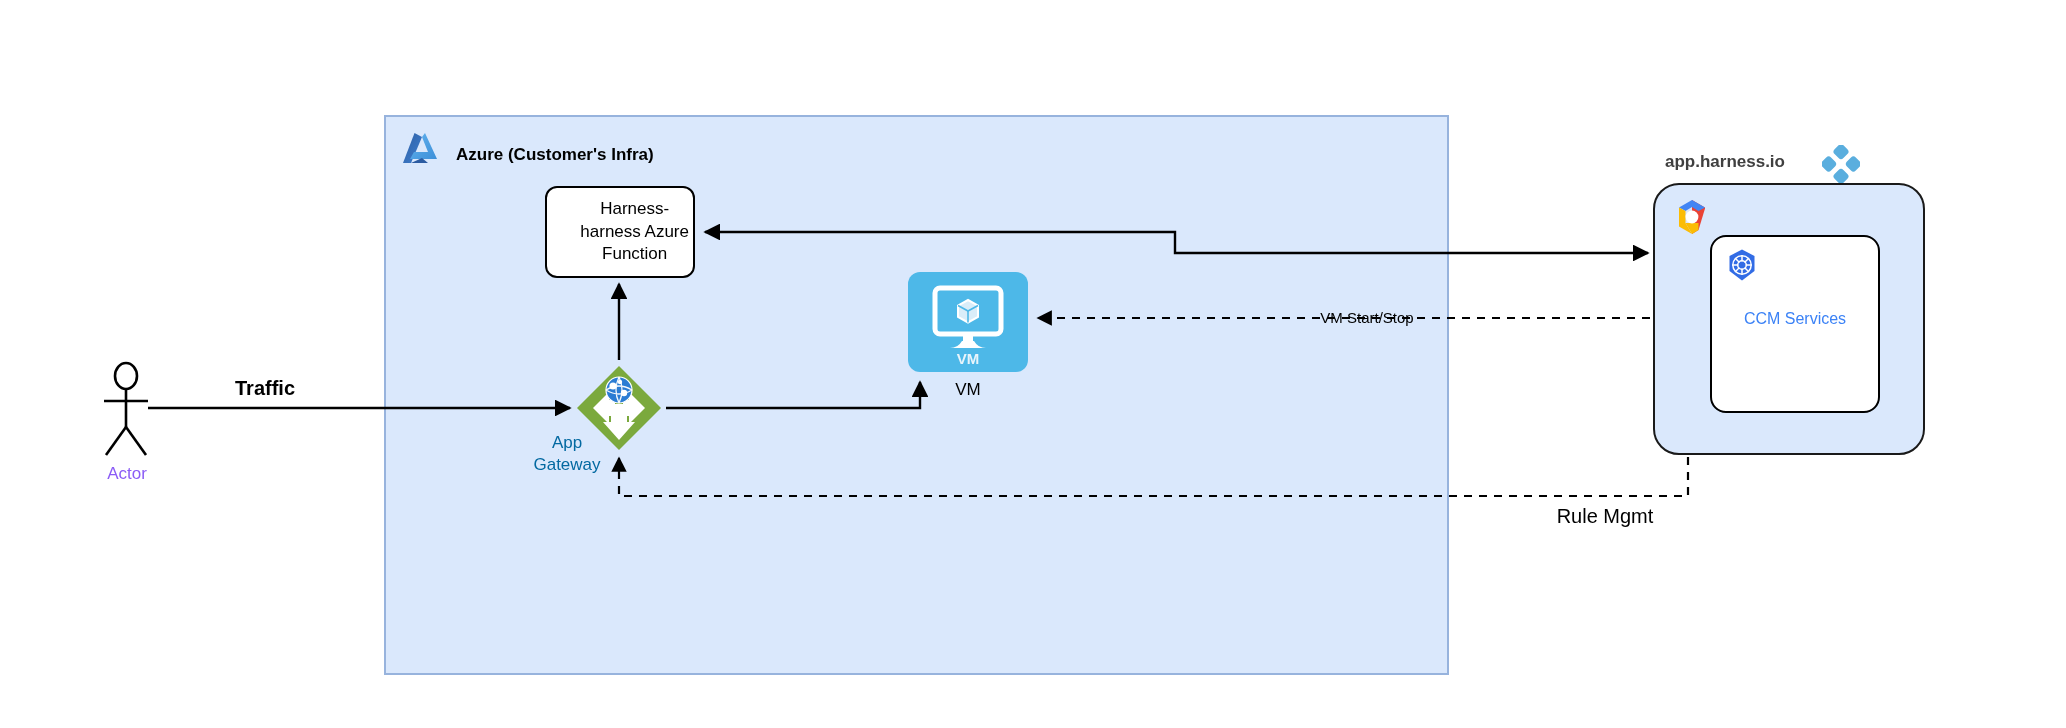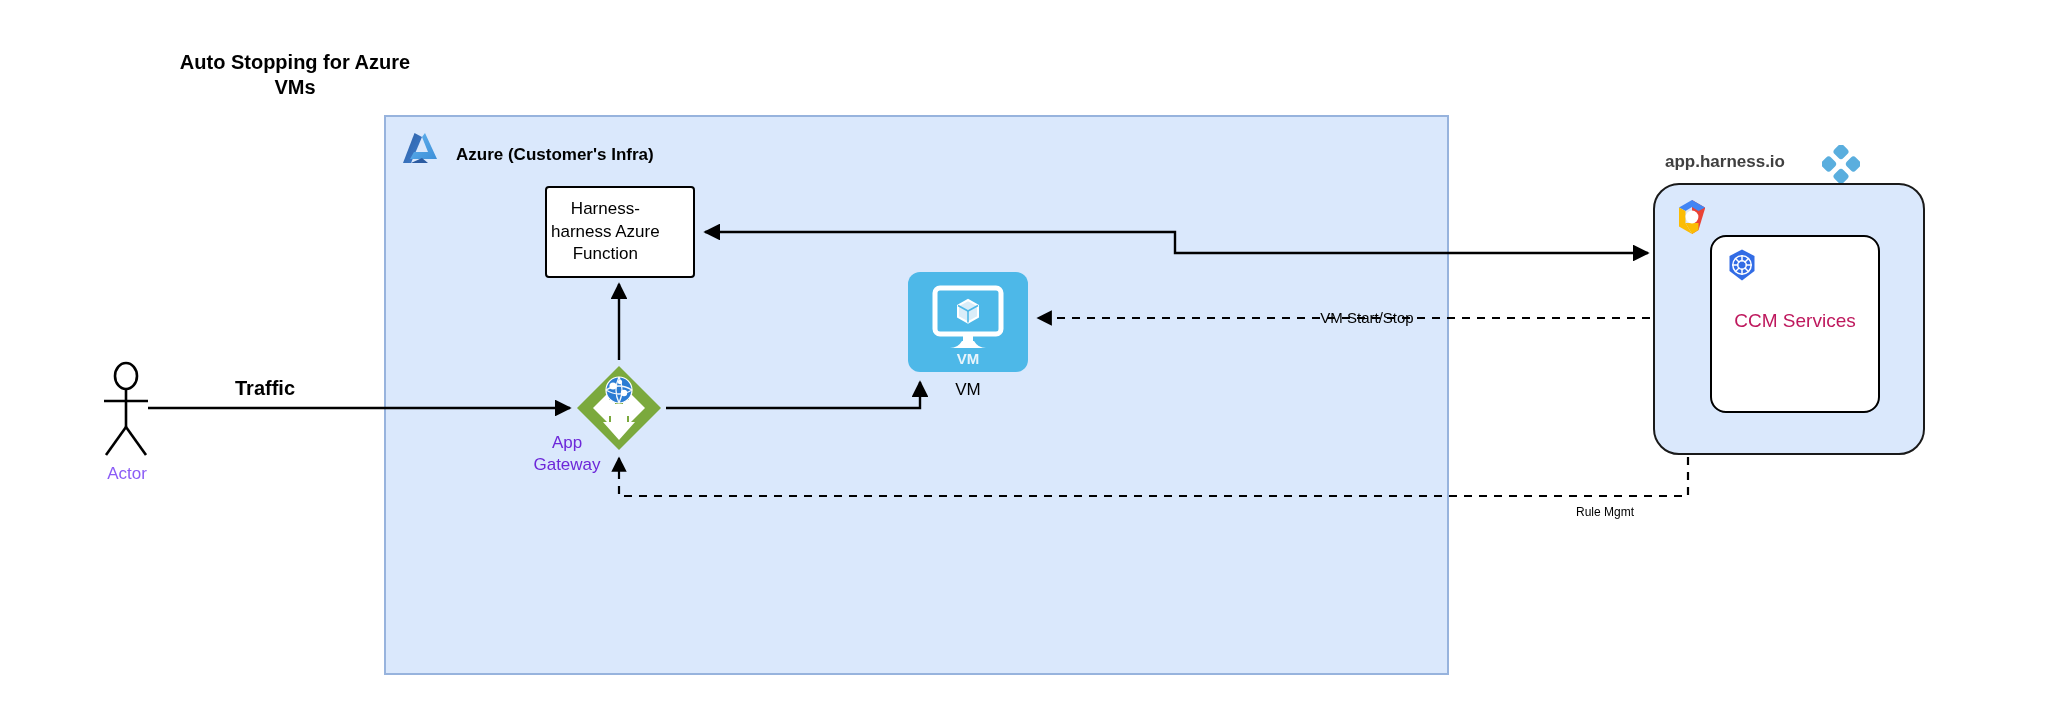--- a/index.html
+++ b/index.html
@@ -60,25 +60,25 @@
   }
 
   
   #function-box {
     left: 545px;
     top: 186px;
     width: 150px;
     height: 92px;
     background: #ffffff;
     border: 2px solid #000000;
-    border-radius: 4px;
+    border-radius: 12px;
     box-sizing: border-box;
     display: flex;
     align-items: center;
-    justify-content: flex-start;
+    justify-content: flex-end;
     text-align: center;
     font-size: 17px;
     color: #000000;
     line-height: 1.32;
     padding: 0 4px;
   }
 
   
   #vm-icon {
     left: 908px;
@@ -103,21 +103,21 @@
     top: 364px;
     width: 88px;
     height: 88px;
   }
   #gateway-caption {
     left: 507px;
     top: 432px;
     width: 120px;
     text-align: center;
     font-size: 17px;
-    color: #6d28d9;
+    color: #0369a1;
     line-height: 1.3;
   }
 
   
   #actor-figure {
     left: 96px;
     top: 360px;
     width: 60px;
     height: 98px;
   }
@@ -184,64 +184,60 @@
     left: 1725px;
     top: 248px;
     width: 34px;
     height: 34px;
   }
   #ccm-label {
     left: 1710px;
     top: 310px;
     width: 170px;
     text-align: center;
-    font-size: 19px;
-    color: #be185d;
+    font-size: 16px;
+    color: #3b82f6;
   }
 
   
   #vm-startstop-label {
     left: 1300px;
     top: 308px;
     width: 130px;
     text-align: center;
     font-size: 15px;
     color: #000000;
     background: #dae8fc;
     padding: 1px 2px;
     white-space: nowrap;
   }
   #rule-mgmt-label {
     left: 1530px;
     top: 505px;
     width: 150px;
     text-align: center;
-    font-size: 12px;
+    font-size: 20px;
     color: #000000;
     white-space: nowrap;
   }
 
   
   #edges {
     left: 0;
     top: 0;
     width: 2066px;
     height: 728px;
     pointer-events: none;
   }
 </style>
 </head>
 <body>
 
 <div id="canvas">
 
-  <div id="diagram-title" class="abs">
-    <div>Auto Stopping for Azure</div>
-    <div>VMs</div>
-  </div>
 
   <div id="azure-container" class="abs"></div>
 
   <div id="azure-logo" class="abs">
     <svg viewBox="0 0 44 44" width="44" height="44">
       <defs>
         <linearGradient id="azg1" x1="0" y1="0" x2="1" y2="1">
           <stop offset="0" stop-color="#2e5fa3"></stop>
           <stop offset="1" stop-color="#3f7fd0"></stop>
         </linearGradient>

